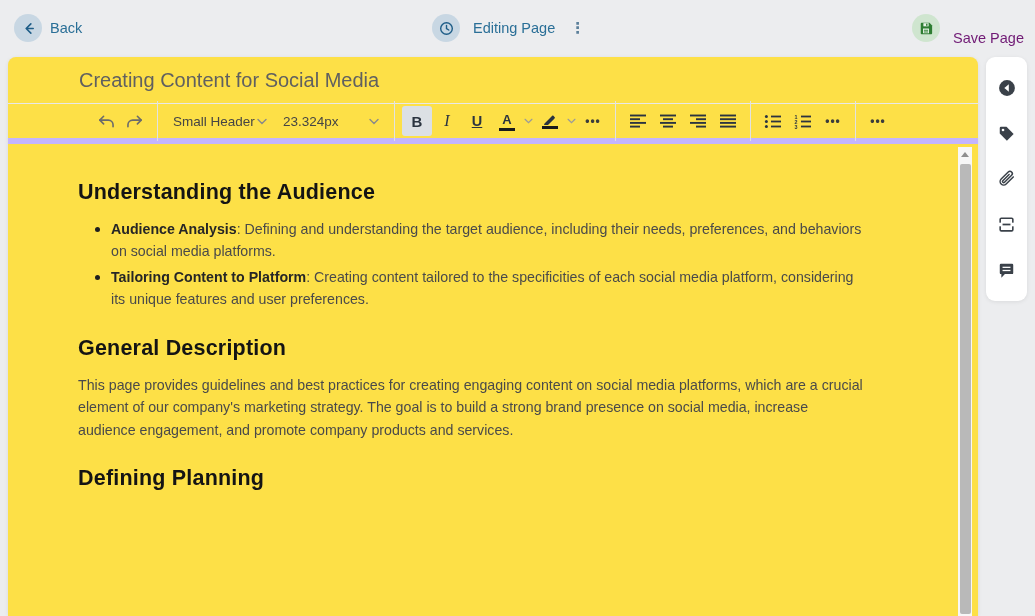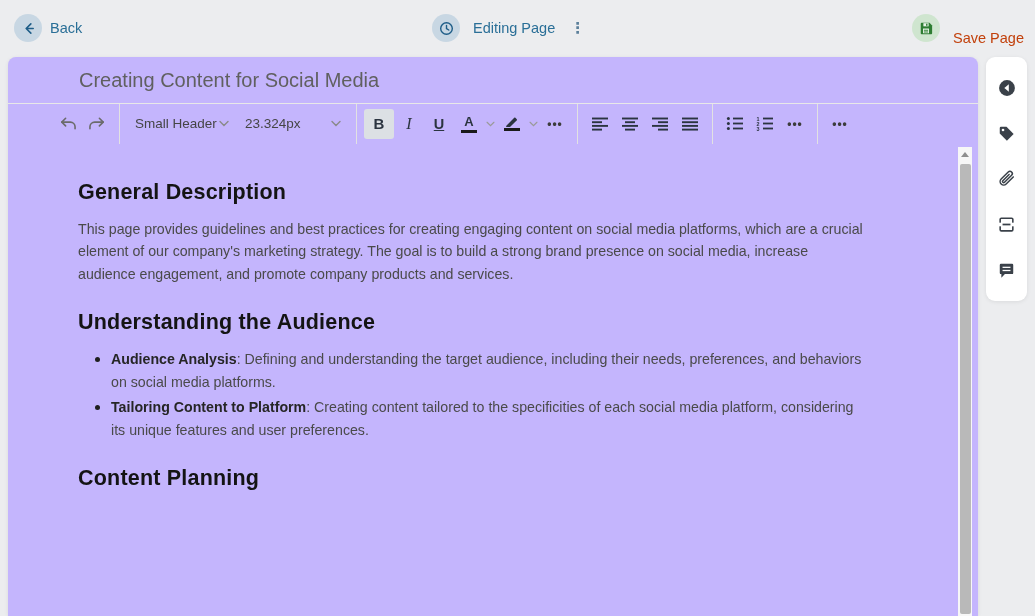--- a/index.html
+++ b/index.html
@@ -13,37 +13,37 @@
   
   .topbar { position:absolute; top:0; left:0; width:100%; height:56px; }
   .tb-group { position:absolute; top:0; height:56px; display:flex; align-items:center; gap:13px; cursor:pointer; }
   .tb-circle {
     width:28px; height:28px; border-radius:50%;
     background:#c8d7e3; display:flex; align-items:center; justify-content:center;
     flex:0 0 auto;
   }
   .tb-circle.green { background:#cfe5cf; }
   .tb-label { font-size:14.5px; color:#2a6f97; }
-  .tb-label.green { color:#c2410c;margin-top:20px; }
+  .tb-label.green { color:#701a75;margin-top:20px; }
   .kebab { color:#5b7f9a; font-size:15px; font-weight:bold; margin-left:2px; letter-spacing:0; }
   
   .card {
     position:absolute; left:8px; top:57px; width:970px; height:559px;
-    background:#c4b5fd; border-radius:8px 8px 0 0;
+    background:#fde047; border-radius:8px 8px 0 0;
     box-shadow:0 1px 4px rgba(0,0,0,0.08);
   }
   .title-row {
     height:47px; display:flex; align-items:center;
     padding-left:71px; border-bottom:1px solid #e8e8e8;
   }
   .page-title { font-size:20px; color:#606060; width:100%; outline:none; }
   
   .toolbar {
     height:40px; display:flex; align-items:center;
-    padding-left:44px; border-bottom:1px solid #c4b5fd;
+    padding-left:82px; border-bottom:6px solid #c4b5fd;
   }
   .tbtn {
     min-width:30px; height:30px; display:flex; align-items:center; justify-content:center;
     border-radius:3px; cursor:pointer; color:#5f6368; font-size:14px; padding:0 4px;
   }
   .tbtn.active { background:#dce0e4; }
   .tdivider { width:1px; height:40px; background:#e2e2e2; margin:0 7px; flex:0 0 auto; }
   .dropdown {
     display:flex; align-items:center; justify-content:space-between;
     height:30px; padding:0 8px; cursor:pointer; color:#454545; font-size:13.5px;
@@ -277,34 +277,34 @@
     <div class="tdivider"></div>
 
     <div class="tbtn">
         <span class="ellipsis">•••</span>
       </div>
   </div>
 
   <div class="content">
 
     <div class="doc-section">
-      <div class="doc-h2">General Description</div>
-      <p class="doc-p">This page provides guidelines and best practices for creating engaging content on social media platforms, which are a crucial element of our company's marketing strategy. The goal is to build a strong brand presence on social media, increase audience engagement, and promote company products and services.</p>
-    </div>
-
-    <div class="doc-section">
       <div class="doc-h2">Understanding the Audience</div>
       <ul class="doc-list">
         <li><span class="b-label">Audience Analysis</span><span>: Defining and understanding the target audience, including their needs, preferences, and behaviors on social media platforms.</span></li>
         <li><span class="b-label">Tailoring Content to Platform</span><span>: Creating content tailored to the specificities of each social media platform, considering its unique features and user preferences.</span></li>
       </ul>
     </div>
 
     <div class="doc-section">
-      <div class="doc-h2">Content Planning</div>
+      <div class="doc-h2">General Description</div>
+      <p class="doc-p">This page provides guidelines and best practices for creating engaging content on social media platforms, which are a crucial element of our company's marketing strategy. The goal is to build a strong brand presence on social media, increase audience engagement, and promote company products and services.</p>
+    </div>
+
+    <div class="doc-section">
+      <div class="doc-h2">Defining Planning</div>
       <ul class="doc-list">
       </ul>
     </div>
 
   </div>
 
   <div class="scrollbar">
     <div class="scroll-up">
       <svg width="8" height="5" viewBox="0 0 8 5">
           <polygon points="4,0 8,5 0,5" fill="#8f8f8f"></polygon>

